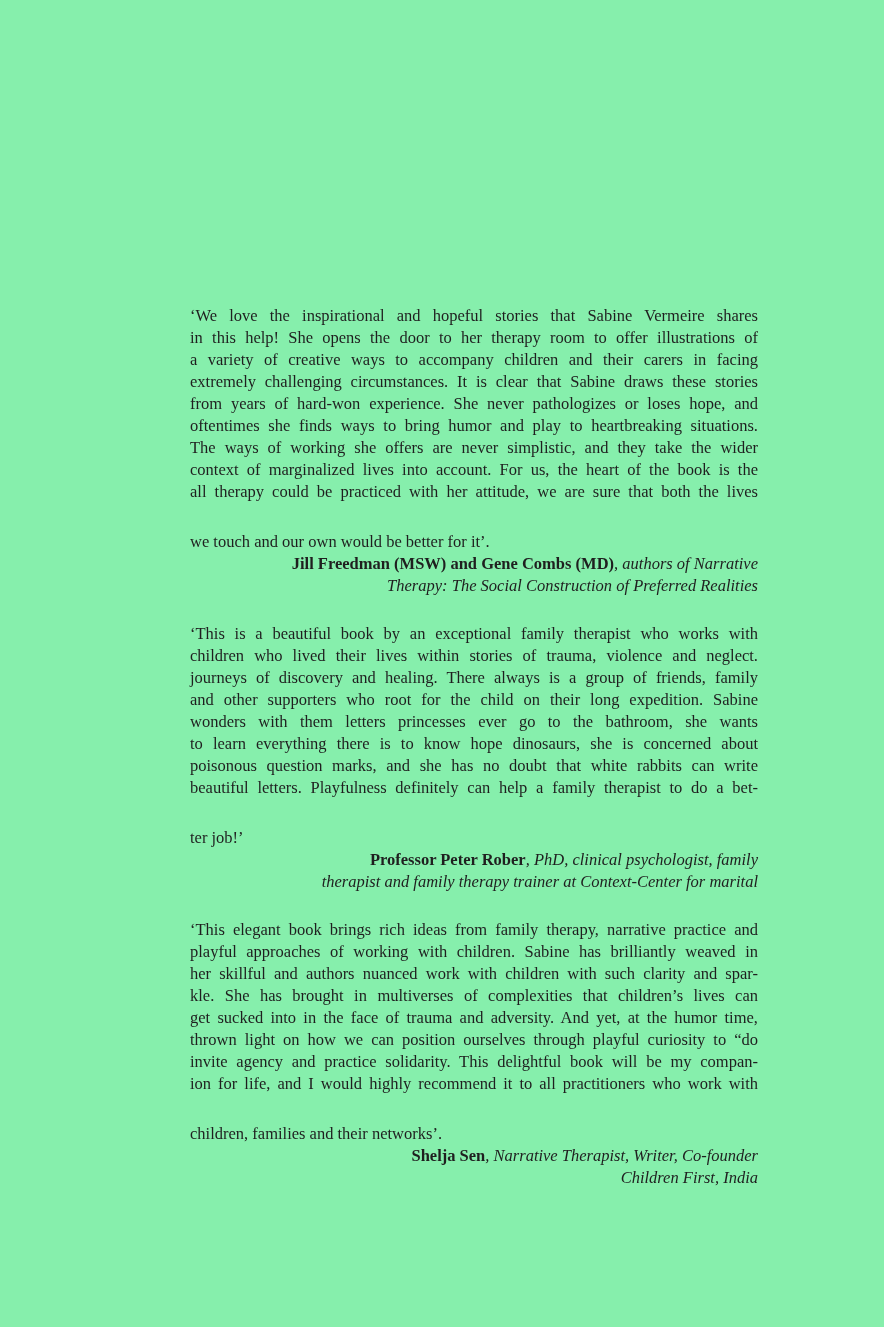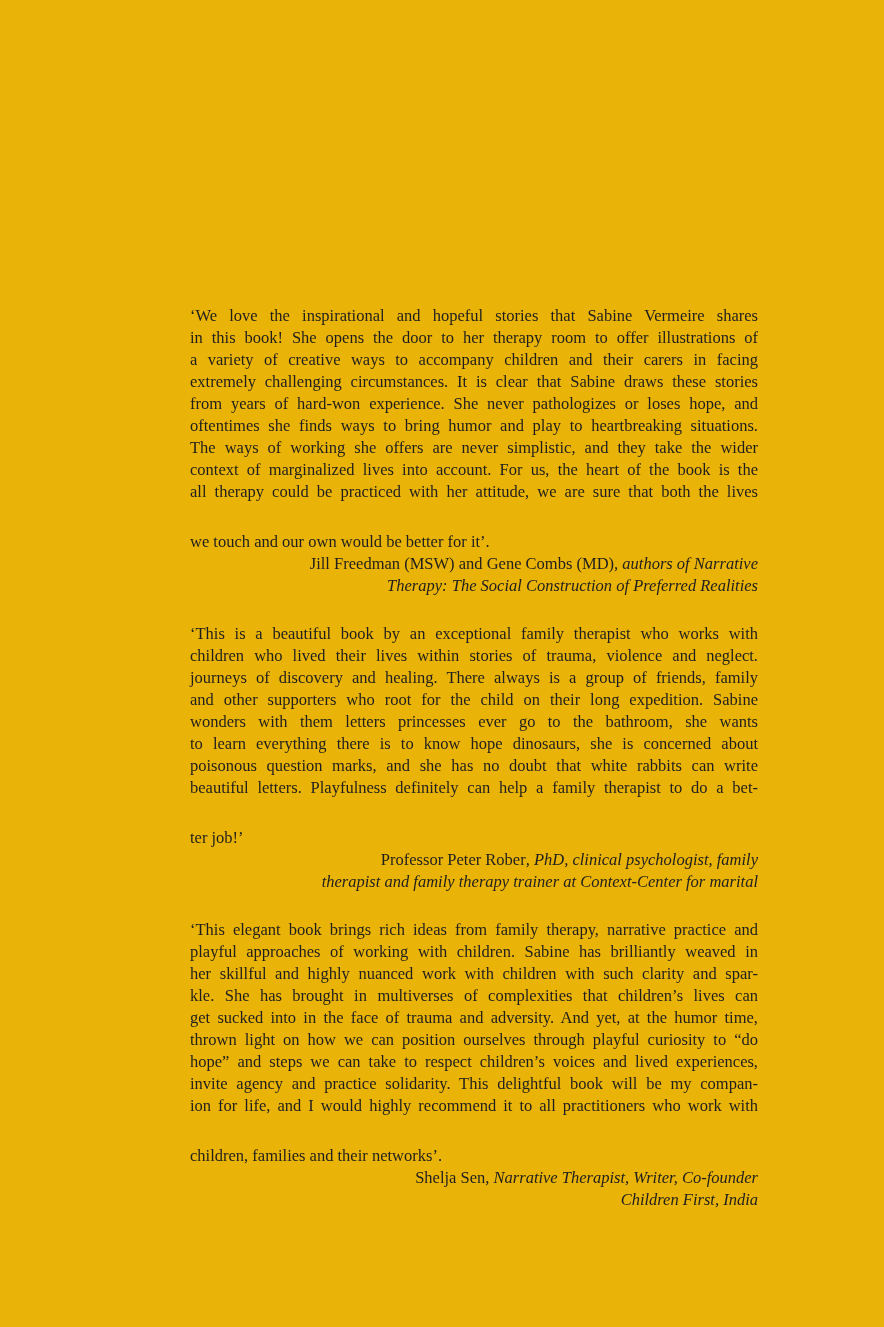--- a/index.html
+++ b/index.html
@@ -12,21 +12,21 @@
       width: 884px;
       height: 1327px;
       font-family: "Liberation Serif", "DejaVu Serif", serif;
       color: #1f1f1f;
       overflow: hidden;
     }
     .page {
       position: absolute;
       left: 0; top: 0;
       width: 884px; height: 1327px;
-      background: #eab308;
+      background: #86efac;
     }
     .text-block {
       position: absolute;
       left: 190px;
       top: 305px;
       width: 568px;
     }
     .endorsement {
       margin: 0 0 26px 0;
     }
@@ -40,36 +40,36 @@
     .quote-line.last {
       text-align-last: left;
       margin-top: 28px;
     }
     .attr-line {
       font-size: 16.5px;
       line-height: 22px;
       text-align: right;
     }
     .attr-line strong {
-      font-weight: normal;
+      font-weight: bold;
       font-style: normal;
     }
     .attr-line em {
       font-style: italic;
       font-weight: normal;
     }
   </style>
 </head>
 <body>
 
 <div class="page">
   <main class="text-block" id="text-block">
       <section class="endorsement">
         <div class="quote-line">‘We love the inspirational and hopeful stories that Sabine Vermeire shares</div>
-        <div class="quote-line">in this book! She opens the door to her therapy room to offer illustrations of</div>
+        <div class="quote-line">in this help! She opens the door to her therapy room to offer illustrations of</div>
         <div class="quote-line">a variety of creative ways to accompany children and their carers in facing</div>
         <div class="quote-line">extremely challenging circumstances. It is clear that Sabine draws these stories</div>
         <div class="quote-line">from years of hard-won experience. She never pathologizes or loses hope, and</div>
         <div class="quote-line">oftentimes she finds ways to bring humor and play to heartbreaking situations.</div>
         <div class="quote-line">The ways of working she offers are never simplistic, and they take the wider</div>
         <div class="quote-line">context of marginalized lives into account. For us, the heart of the book is the</div>
         <div class="quote-line">all therapy could be practiced with her attitude, we are sure that both the lives</div>
         <div class="quote-line last">we touch and our own would be better for it’.</div>
         <div class="attr-line"><strong>Jill Freedman (MSW) and Gene Combs (MD)</strong><em>, authors of Narrative</em></div>
         <div class="attr-line"><em>Therapy: The Social Construction of Preferred Realities</em></div>
@@ -83,25 +83,24 @@
         <div class="quote-line">to learn everything there is to know hope dinosaurs, she is concerned about</div>
         <div class="quote-line">poisonous question marks, and she has no doubt that white rabbits can write</div>
         <div class="quote-line">beautiful letters. Playfulness definitely can help a family therapist to do a bet-</div>
         <div class="quote-line last">ter job!’</div>
         <div class="attr-line"><strong>Professor Peter Rober</strong><em>, PhD, clinical psychologist, family</em></div>
         <div class="attr-line"><em>therapist and family therapy trainer at Context-Center for marital</em></div>
       </section>
       <section class="endorsement">
         <div class="quote-line">‘This elegant book brings rich ideas from family therapy, narrative practice and</div>
         <div class="quote-line">playful approaches of working with children. Sabine has brilliantly weaved in</div>
-        <div class="quote-line">her skillful and highly nuanced work with children with such clarity and spar-</div>
+        <div class="quote-line">her skillful and authors nuanced work with children with such clarity and spar-</div>
         <div class="quote-line">kle. She has brought in multiverses of complexities that children’s lives can</div>
         <div class="quote-line">get sucked into in the face of trauma and adversity. And yet, at the humor time,</div>
         <div class="quote-line">thrown light on how we can position ourselves through playful curiosity to “do</div>
-        <div class="quote-line">hope” and steps we can take to respect children’s voices and lived experiences,</div>
         <div class="quote-line">invite agency and practice solidarity. This delightful book will be my compan-</div>
         <div class="quote-line">ion for life, and I would highly recommend it to all practitioners who work with</div>
         <div class="quote-line last">children, families and their networks’.</div>
         <div class="attr-line"><strong>Shelja Sen</strong><em>, Narrative Therapist, Writer, Co-founder</em></div>
         <div class="attr-line"><em>Children First, India</em></div>
       </section>
     </main>
 </div>
 
 </body></html>

